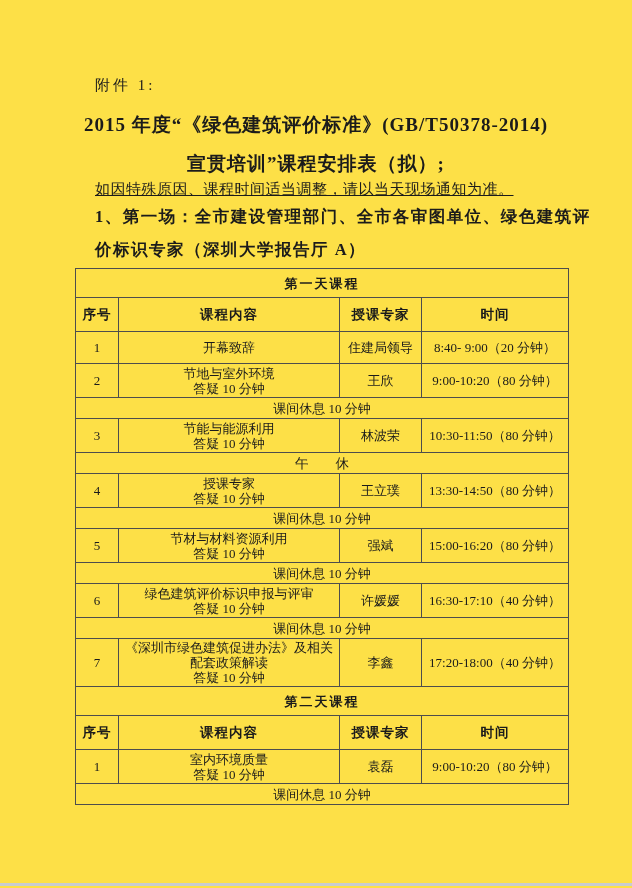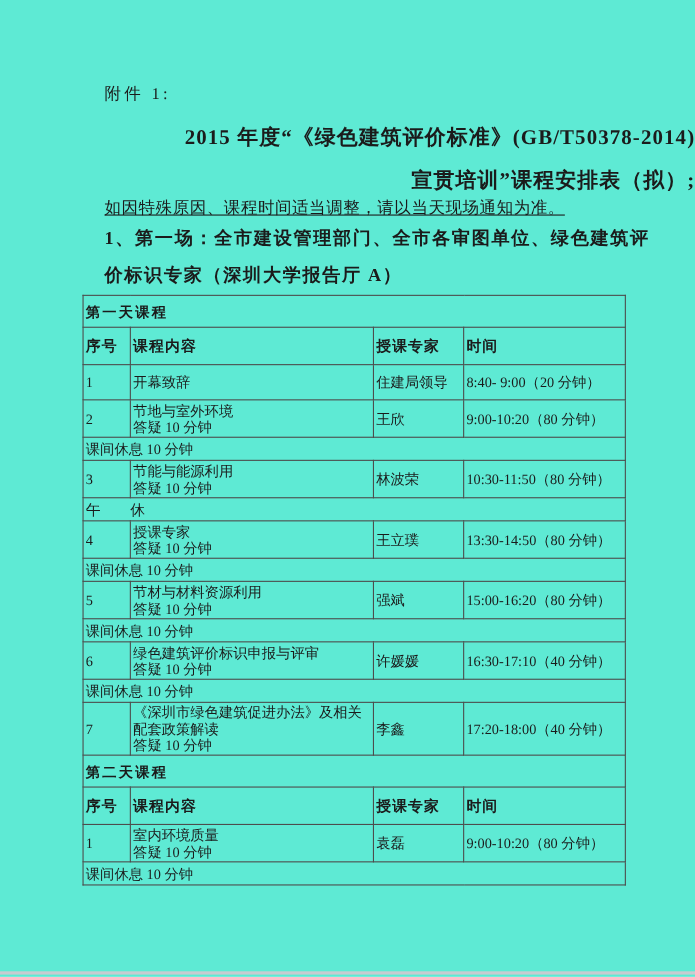--- a/index.html
+++ b/index.html
@@ -4,29 +4,29 @@
 <style>
   html,body { margin:0; padding:0; }
   body {
     width:632px; height:888px;
     background:#ffffff;
     font-family:"Liberation Serif","DejaVu Serif",serif;
     color:#1b1b1b;
   }
   .page {
     position:relative; width:632px; height:888px;
-    background:#5eead4; overflow:hidden;
+    background:#fde047; overflow:hidden;
   }
   .attach {
     position:absolute; left:95px; top:76px;
     font-size:15px; letter-spacing:3px;
   }
   .title-line {
     position:absolute; left:0; width:632px;
-    text-align:right; font-weight:bold; font-size:19px;
+    text-align:center; font-weight:bold; font-size:19px;
     letter-spacing:1px; white-space:nowrap;
   }
   .t1 { top:112px; }
   .t2 { top:151px; }
   .note {
     position:absolute; left:95px; top:180px;
     font-size:15px; letter-spacing:0.5px;text-decoration:underline;
   }
   .heading-line {
     position:absolute; left:95px;
@@ -37,21 +37,21 @@
   .h2 { top:239px; }
 
   table.sched {
     position:absolute; left:75px; top:268px;
     width:493px; border-collapse:collapse; table-layout:fixed;
   }
   table.sched, table.sched td {
     border:1px solid #4d4d4d;
   }
   table.sched td {
-    vertical-align:middle;
+    text-align:center; vertical-align:middle;
     font-size:13px; line-height:15px; padding:1px 2px;
     overflow:hidden;
   }
   td.day-header {
     font-weight:bold; font-size:15.5px; letter-spacing:2px;
     height:26px;
   }
   tr.colhead td {
     font-weight:bold; font-size:13.5px; letter-spacing:1px;
     height:31px;

